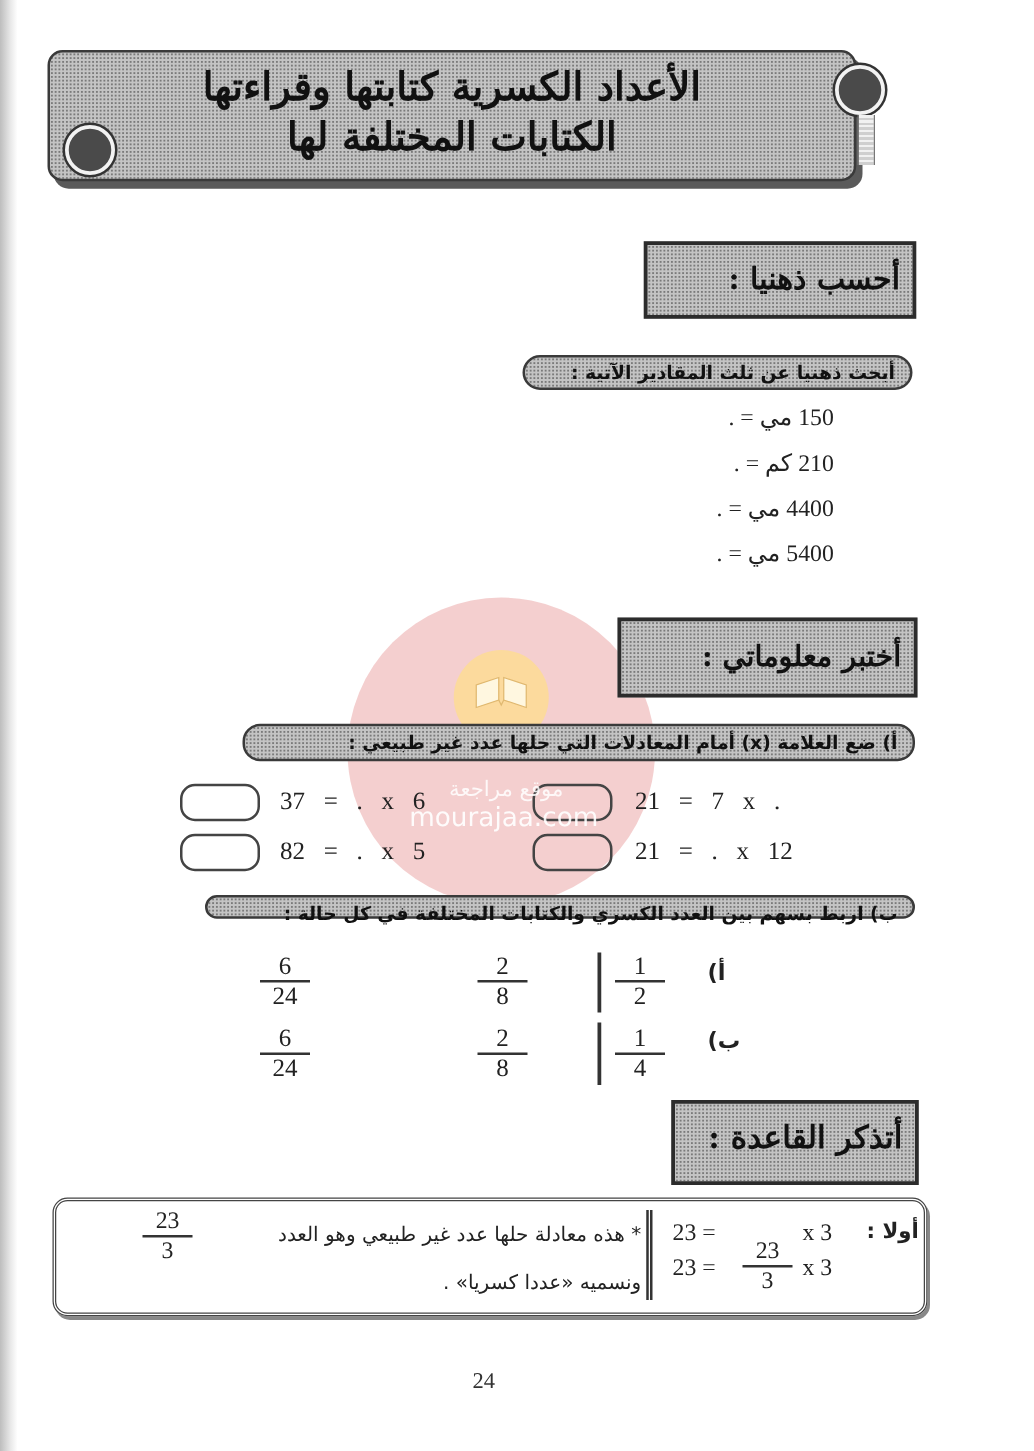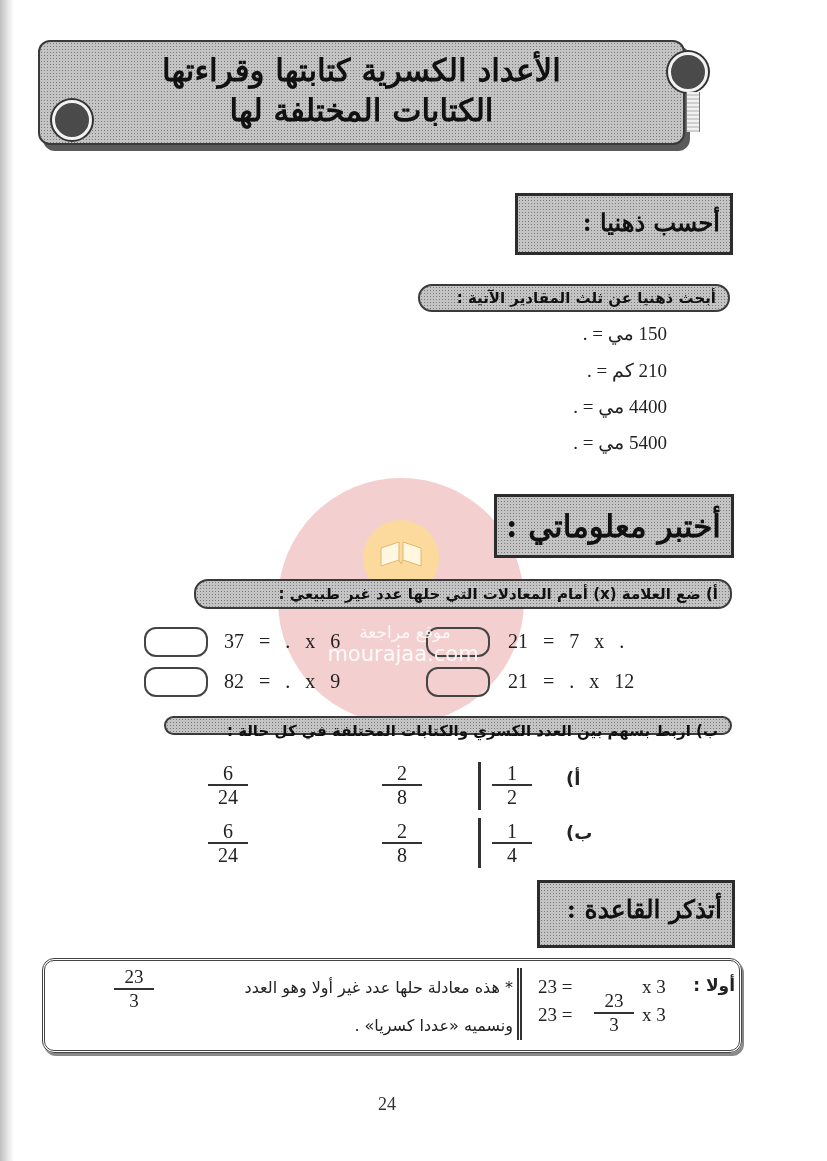--- a/index.html
+++ b/index.html
@@ -154,31 +154,31 @@
 
 <div class="wm-circle"></div>
 <div class="wm-book">
   <svg width="76" height="76" viewBox="0 0 76 76">
     <path d="M18 46 L36 40 L36 22 L18 28 Z" fill="#fff7e0" stroke="#e0b870" stroke-width="1"></path>
     <path d="M58 46 L40 40 L40 22 L58 28 Z" fill="#fff7e0" stroke="#e0b870" stroke-width="1"></path>
     <path d="M36 40 L38 44 L40 40" fill="none" stroke="#e0b870" stroke-width="1"></path>
   </svg>
 </div>
 
-<div class="section-box dotted-fill" style="left:494px; top:494px; width:240px; height:64px; font-size:31px; line-height:58px;">أختبر معلوماتي :</div>
+<div class="section-box dotted-fill" style="left:494px; top:494px; width:240px; height:64px; font-size:23px; line-height:58px;">أختبر معلوماتي :</div>
 <div class="pill dotted-fill" style="left:194px; top:579px; width:538px; height:30px; line-height:26px;">أ)   ضع العلامة (x) أمام المعادلات التي حلها عدد غير طبيعي :</div>
 
 <div class="eq-box" style="left:426px; top:627px;"></div>
 <div class="eq" style="left:508px; top:630px;">21 = 7 x .</div>
 <div class="eq-box" style="left:144px; top:627px;"></div>
 <div class="eq" style="left:224px; top:630px;">37 = . x 6</div>
 <div class="eq-box" style="left:426px; top:667px;"></div>
 <div class="eq" style="left:508px; top:670px;">21 = . x 12</div>
 <div class="eq-box" style="left:144px; top:667px;"></div>
-<div class="eq" style="left:224px; top:670px;">82 = . x 9</div>
+<div class="eq" style="left:224px; top:670px;">82 = . x 5</div>
 
 <div class="wm-text-ar">موقع مراجعة</div>
 <div class="wm-text-en">mourajaa.com</div>
 
 <div class="pill dotted-fill" style="left:164px; top:716px; width:568px; height:19px; line-height:26px;">ب)   اربط بسهم بين العدد الكسري والكتابات المختلفة في كل حالة :</div>
 
 <div class="row-label" style="left:566px; top:768px;">أ)</div>
 <div class="vbar" style="left:478px; top:762px; height:48px;"></div>
 <div class="frac" style="left:490px; top:762px;">
   <span class="n">1</span>
@@ -223,21 +223,21 @@
 <div class="rule-eq" style="left:538px; top:976px;">23 =</div>
 <div class="rule-eq" style="left:642px; top:976px;">x 3</div>
 <div class="rule-eq" style="left:538px; top:1004px;">23 =</div>
 <div class="frac" style="left:592px; top:990px; font-size:19px;">
   <span class="n">23</span>
     <span class="bar"></span>
     <span class="d">3</span>
 </div>
 <div class="rule-eq" style="left:642px; top:1004px;">x 3</div>
 
-<div class="rule-text" style="right:314px; top:978px;">* هذه معادلة حلها عدد غير أولا وهو العدد</div>
+<div class="rule-text" style="right:314px; top:978px;">* هذه معادلة حلها عدد غير طبيعي وهو العدد</div>
 <div class="frac" style="left:112px; top:966px; font-size:19px;">
   <span class="n">23</span>
     <span class="bar"></span>
     <span class="d">3</span>
 </div>
 <div class="rule-text" style="right:314px; top:1016px;">ونسميه «عددا كسريا» .</div>
 
 <div class="page-number">24</div>
 
 </body></html>

